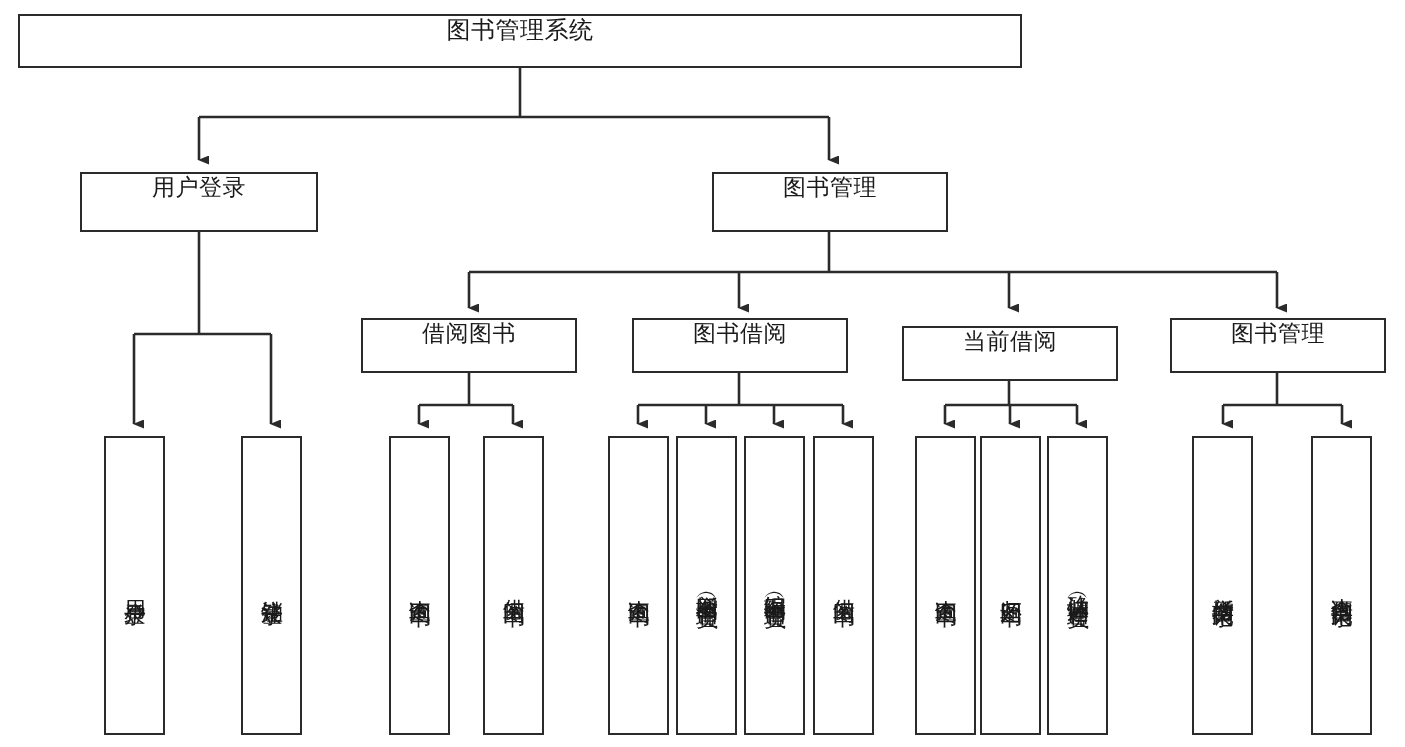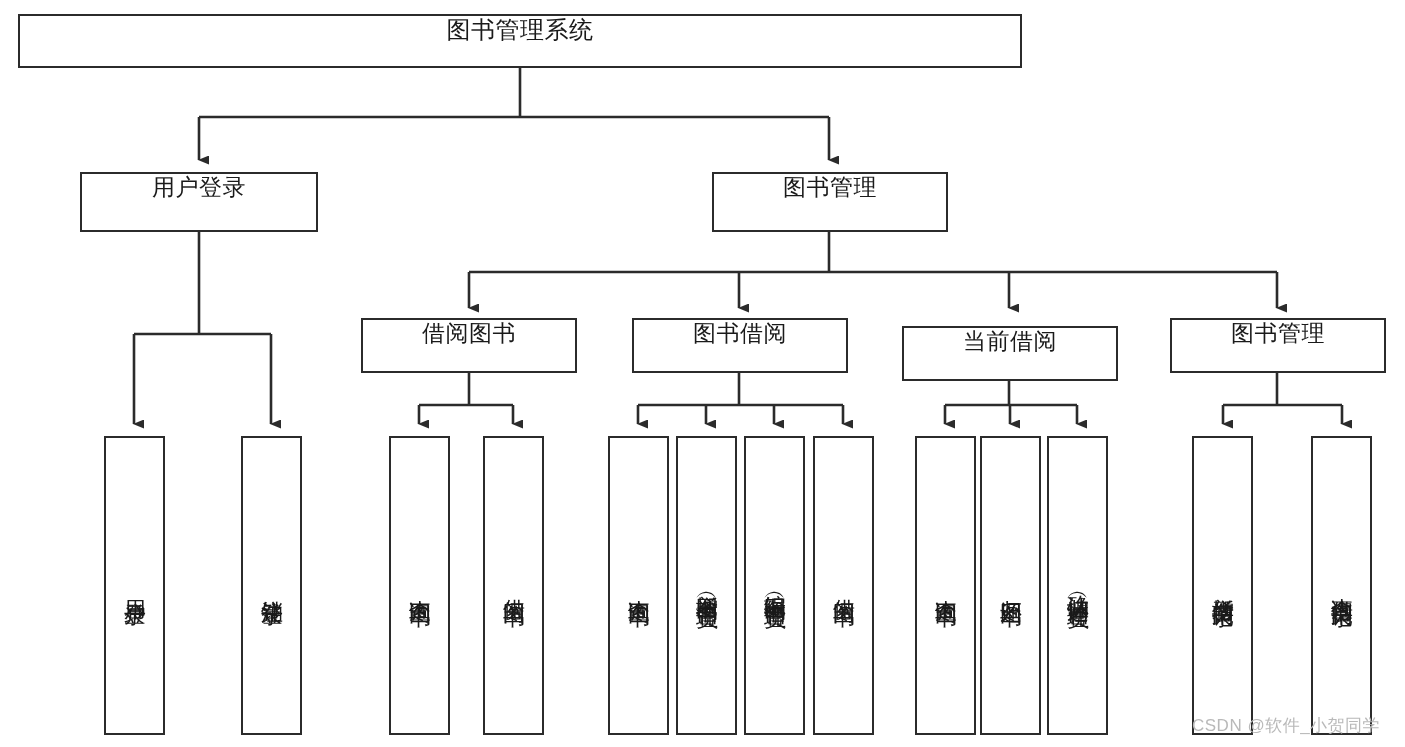--- a/index.html
+++ b/index.html
@@ -197,15 +197,14 @@
     <span class="node-label">确认归还（管理员）</span>
   </div>
 
   <div class="node-box vertical" style="left:1192px; top:436px; width:61px; height:299px;">
     <span class="node-label">新增借阅记录</span>
   </div>
   <div class="node-box vertical" style="left:1311px; top:436px; width:61px; height:299px;">
     <span class="node-label">查询借阅记录</span>
   </div>
 
-  <div class="watermark" style="left:1192px; top:714px;">CSDN @软件_小贺同学</div>
 
 </div>
 
 </body></html>

